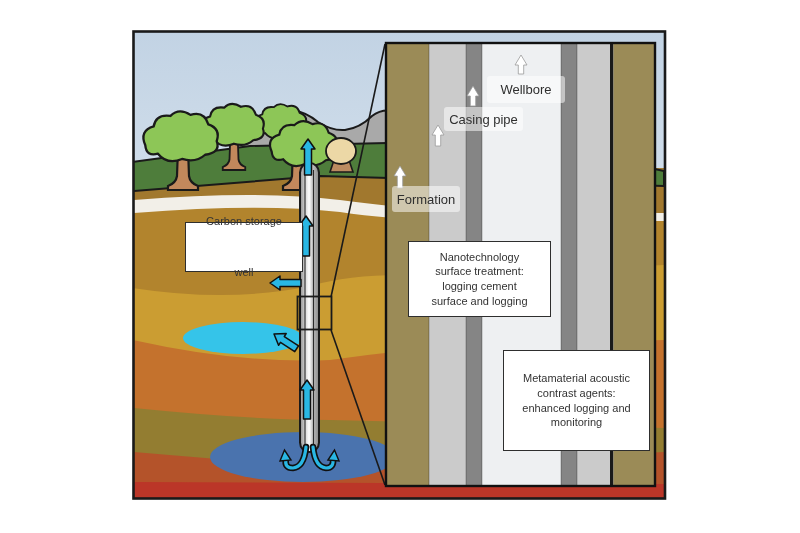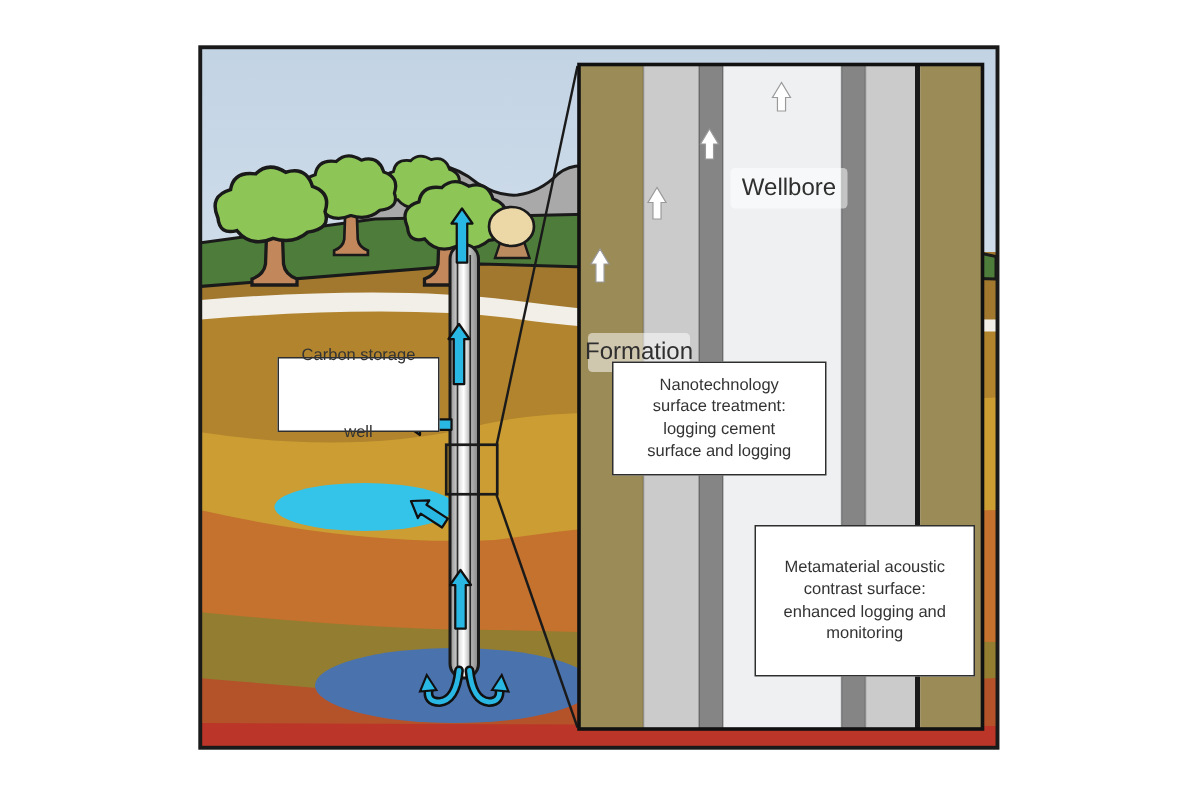--- a/index.html
+++ b/index.html
@@ -4,22 +4,22 @@
 <style>
   html,body{margin:0;padding:0;background:#ffffff;}
   .stage{position:relative;width:800px;height:533px;background:#ffffff;overflow:hidden;
          font-family:"Liberation Sans",sans-serif;}
   .stage svg{position:absolute;left:0;top:0;}
   .wbox{position:absolute;background:#ffffff;border:1.6px solid #2e2e2e;
         display:flex;flex-direction:column;align-items:center;justify-content:center;
         text-align:center;font-size:11px;line-height:1.34;color:#333;box-sizing:border-box;}
   .wbox span{display:block;white-space:nowrap;}
   .plabel{position:absolute;display:flex;align-items:center;justify-content:center;
-          background:rgba(255,255,255,0.52);border-radius:3px;font-size:16px;color:#2f2f2f;
-          box-sizing:border-box;white-space:nowrap;margin-top:36px;}
+          background:rgba(255,255,255,0.52);border-radius:3px;font-size:13px;color:#2f2f2f;
+          box-sizing:border-box;white-space:nowrap;}
 </style>
 </head>
 <body>
 
 <div class="stage">
 
 <svg width="800" height="533" viewBox="0 0 800 533">
   <defs>
     <linearGradient id="skyg" x1="0" y1="0" x2="0" y2="1">
       <stop offset="0" stop-color="#c2d3e4"></stop>
@@ -120,39 +120,42 @@
         <path d="M473,86 L467,96 L470.3,96 L470.3,106 L475.7,106 L475.7,96 L479,96 Z"></path>
         <path d="M521,55 L515,65 L518.3,65 L518.3,74 L523.7,74 L523.7,65 L527,65 Z"></path>
       </g>
       <rect x="386" y="43" width="269" height="443" fill="none" stroke="#111111" stroke-width="2.4"></rect>
     </g>
   </g>
 
   <rect x="133.5" y="31.5" width="531.5" height="467" fill="none" stroke="#1a1a1a" stroke-width="2.6"></rect>
 </svg>
 
-<div class="wbox" style="left:185px;top:238px;width:108px;height:50px;gap:36px;">
+<div class="wbox" style="left:185px;top:222px;width:118px;height:50px;gap:36px;">
   <span>Carbon storage</span>
   <span>well</span>
 </div>
 
 <div class="plabel" style="left:487px;top:76px;width:78px;height:27px;">
   <span>Wellbore</span>
+</div>
+<div class="plabel" style="left:444px;top:107px;width:79px;height:24px;">
+  <span>Casing pipe</span>
 </div>
 <div class="plabel" style="left:392px;top:186px;width:68px;height:26px;">
   <span>Formation</span>
 </div>
 
 <div class="wbox" style="left:408px;top:241px;width:143px;height:76px;border-width:1.8px;">
   <span>Nanotechnology</span>
   <span>surface treatment:</span>
   <span>logging cement</span>
   <span>surface and logging</span>
 </div>
 
 <div class="wbox" style="left:503px;top:350px;width:147px;height:101px;border-width:1.8px;">
   <span>Metamaterial acoustic</span>
-  <span>contrast surface:</span>
+  <span>contrast agents:</span>
   <span>enhanced logging and</span>
   <span>monitoring</span>
 </div>
 
 </div>
 
 </body></html>

